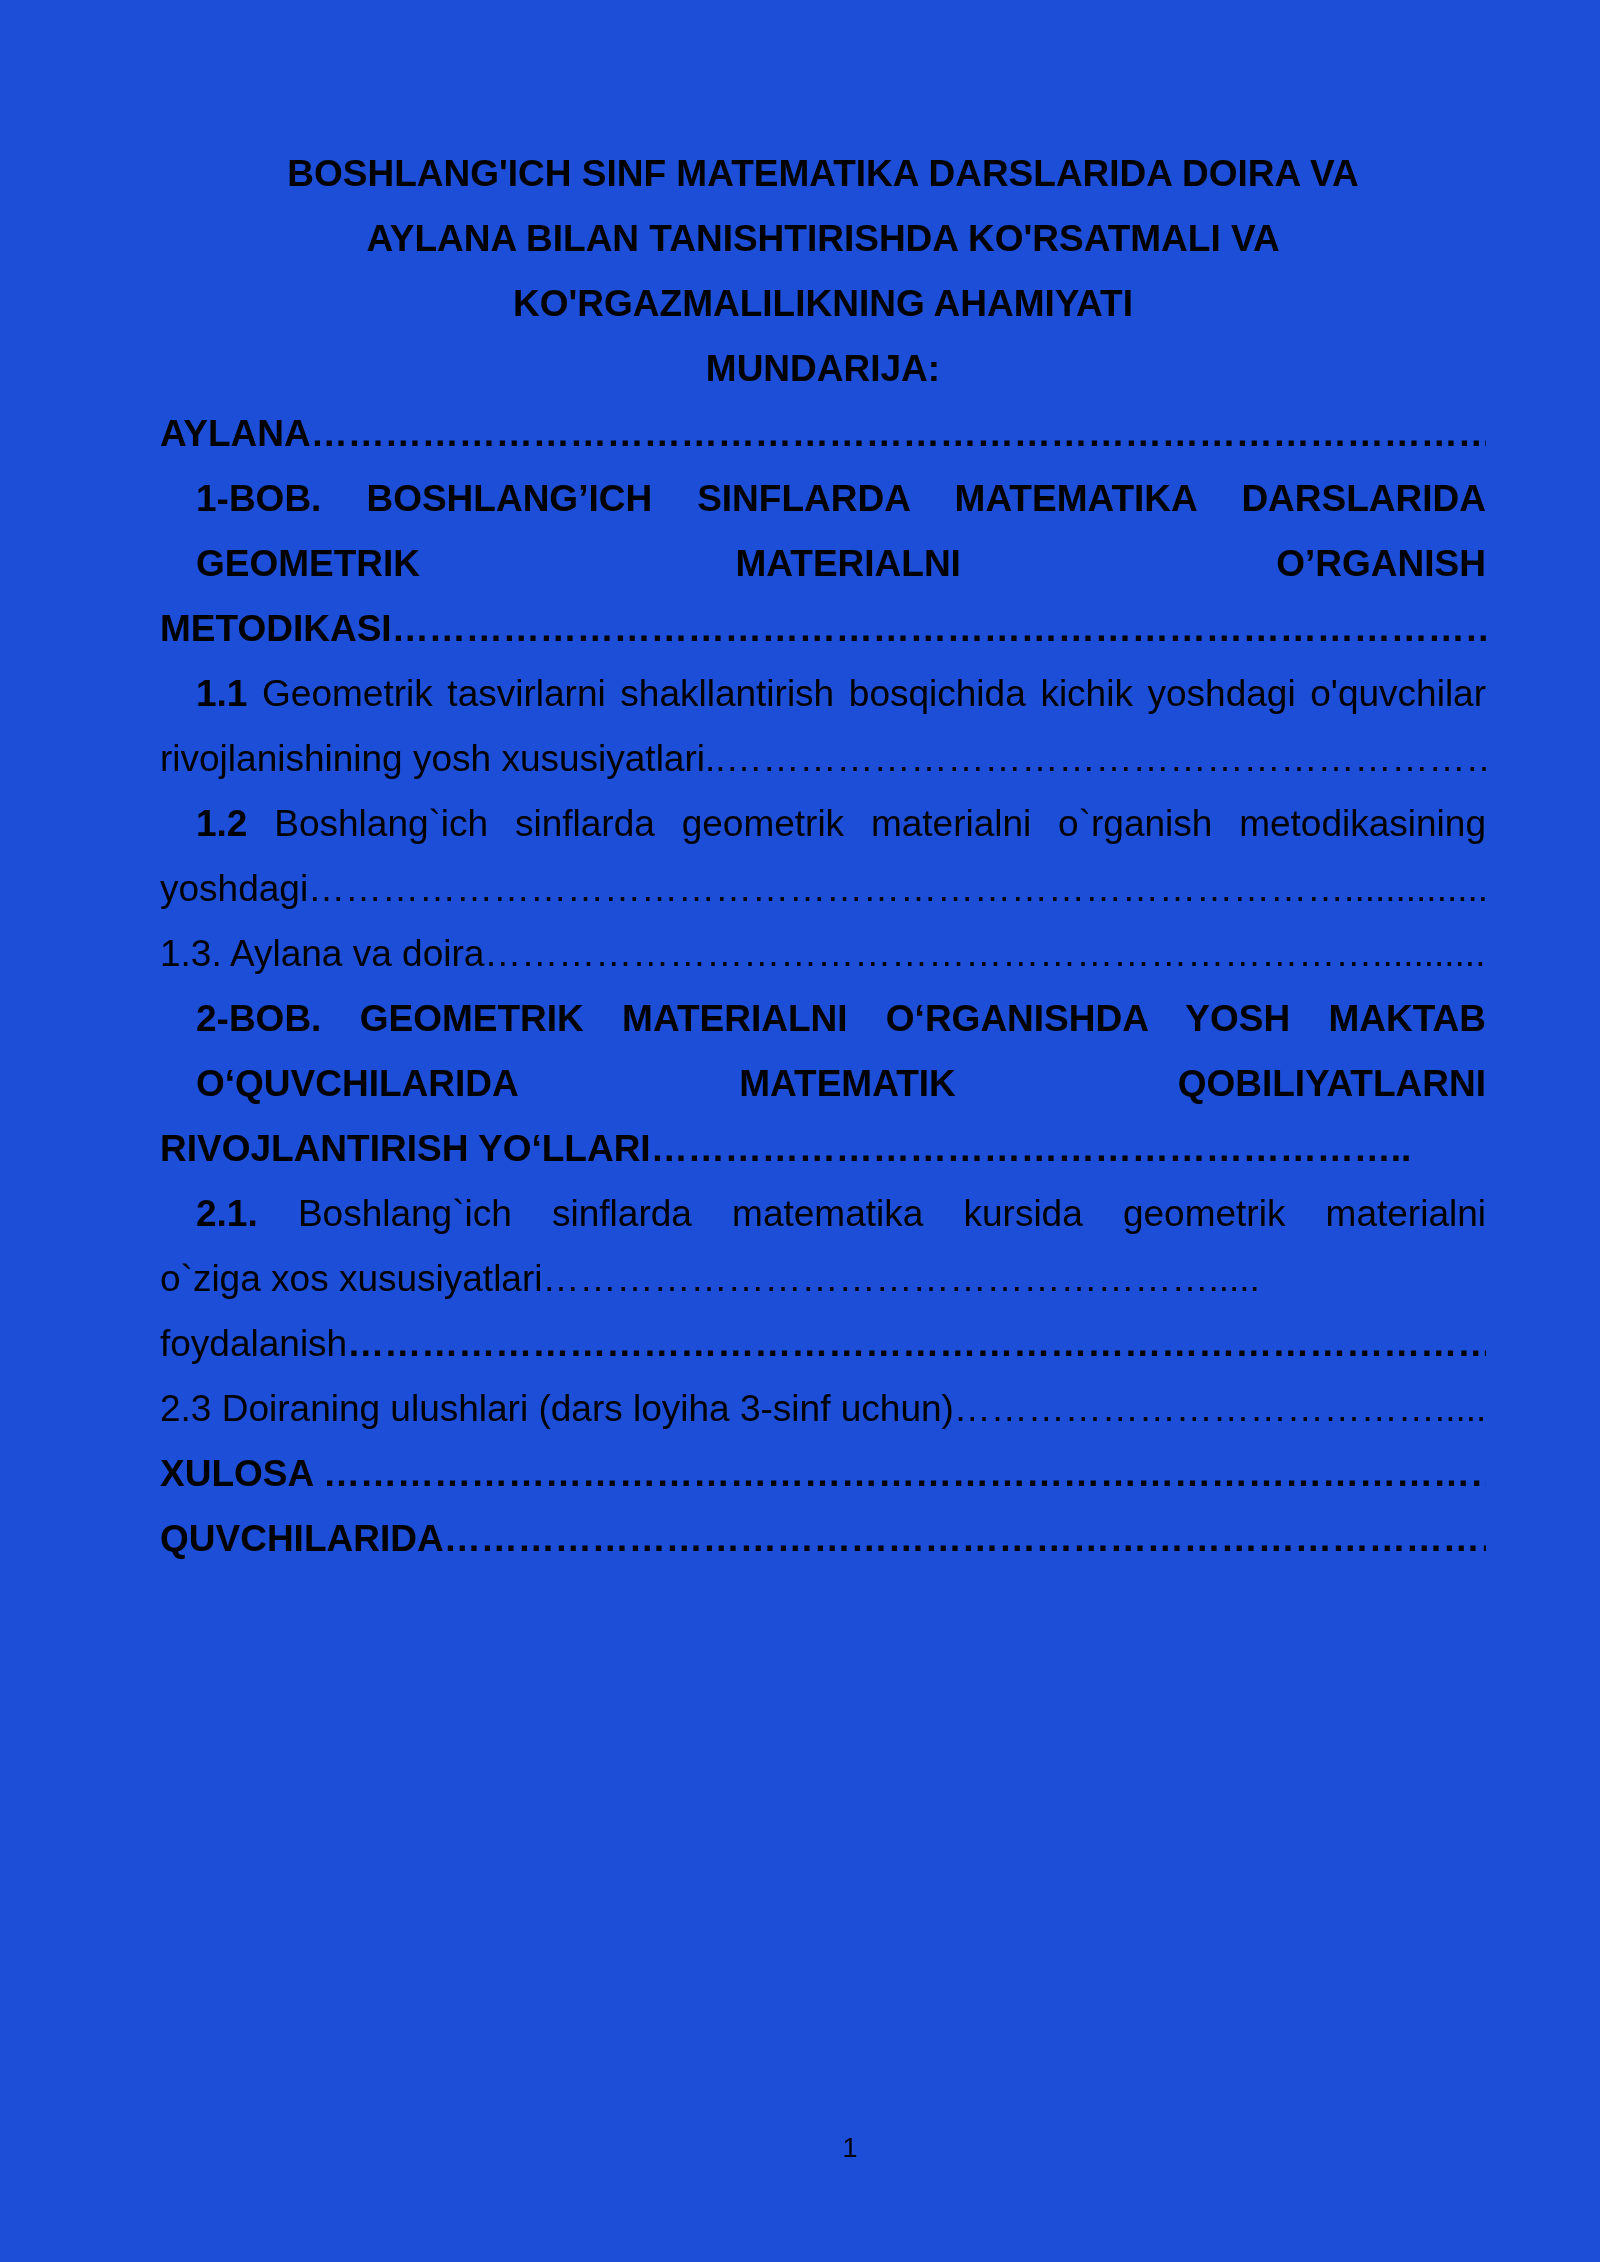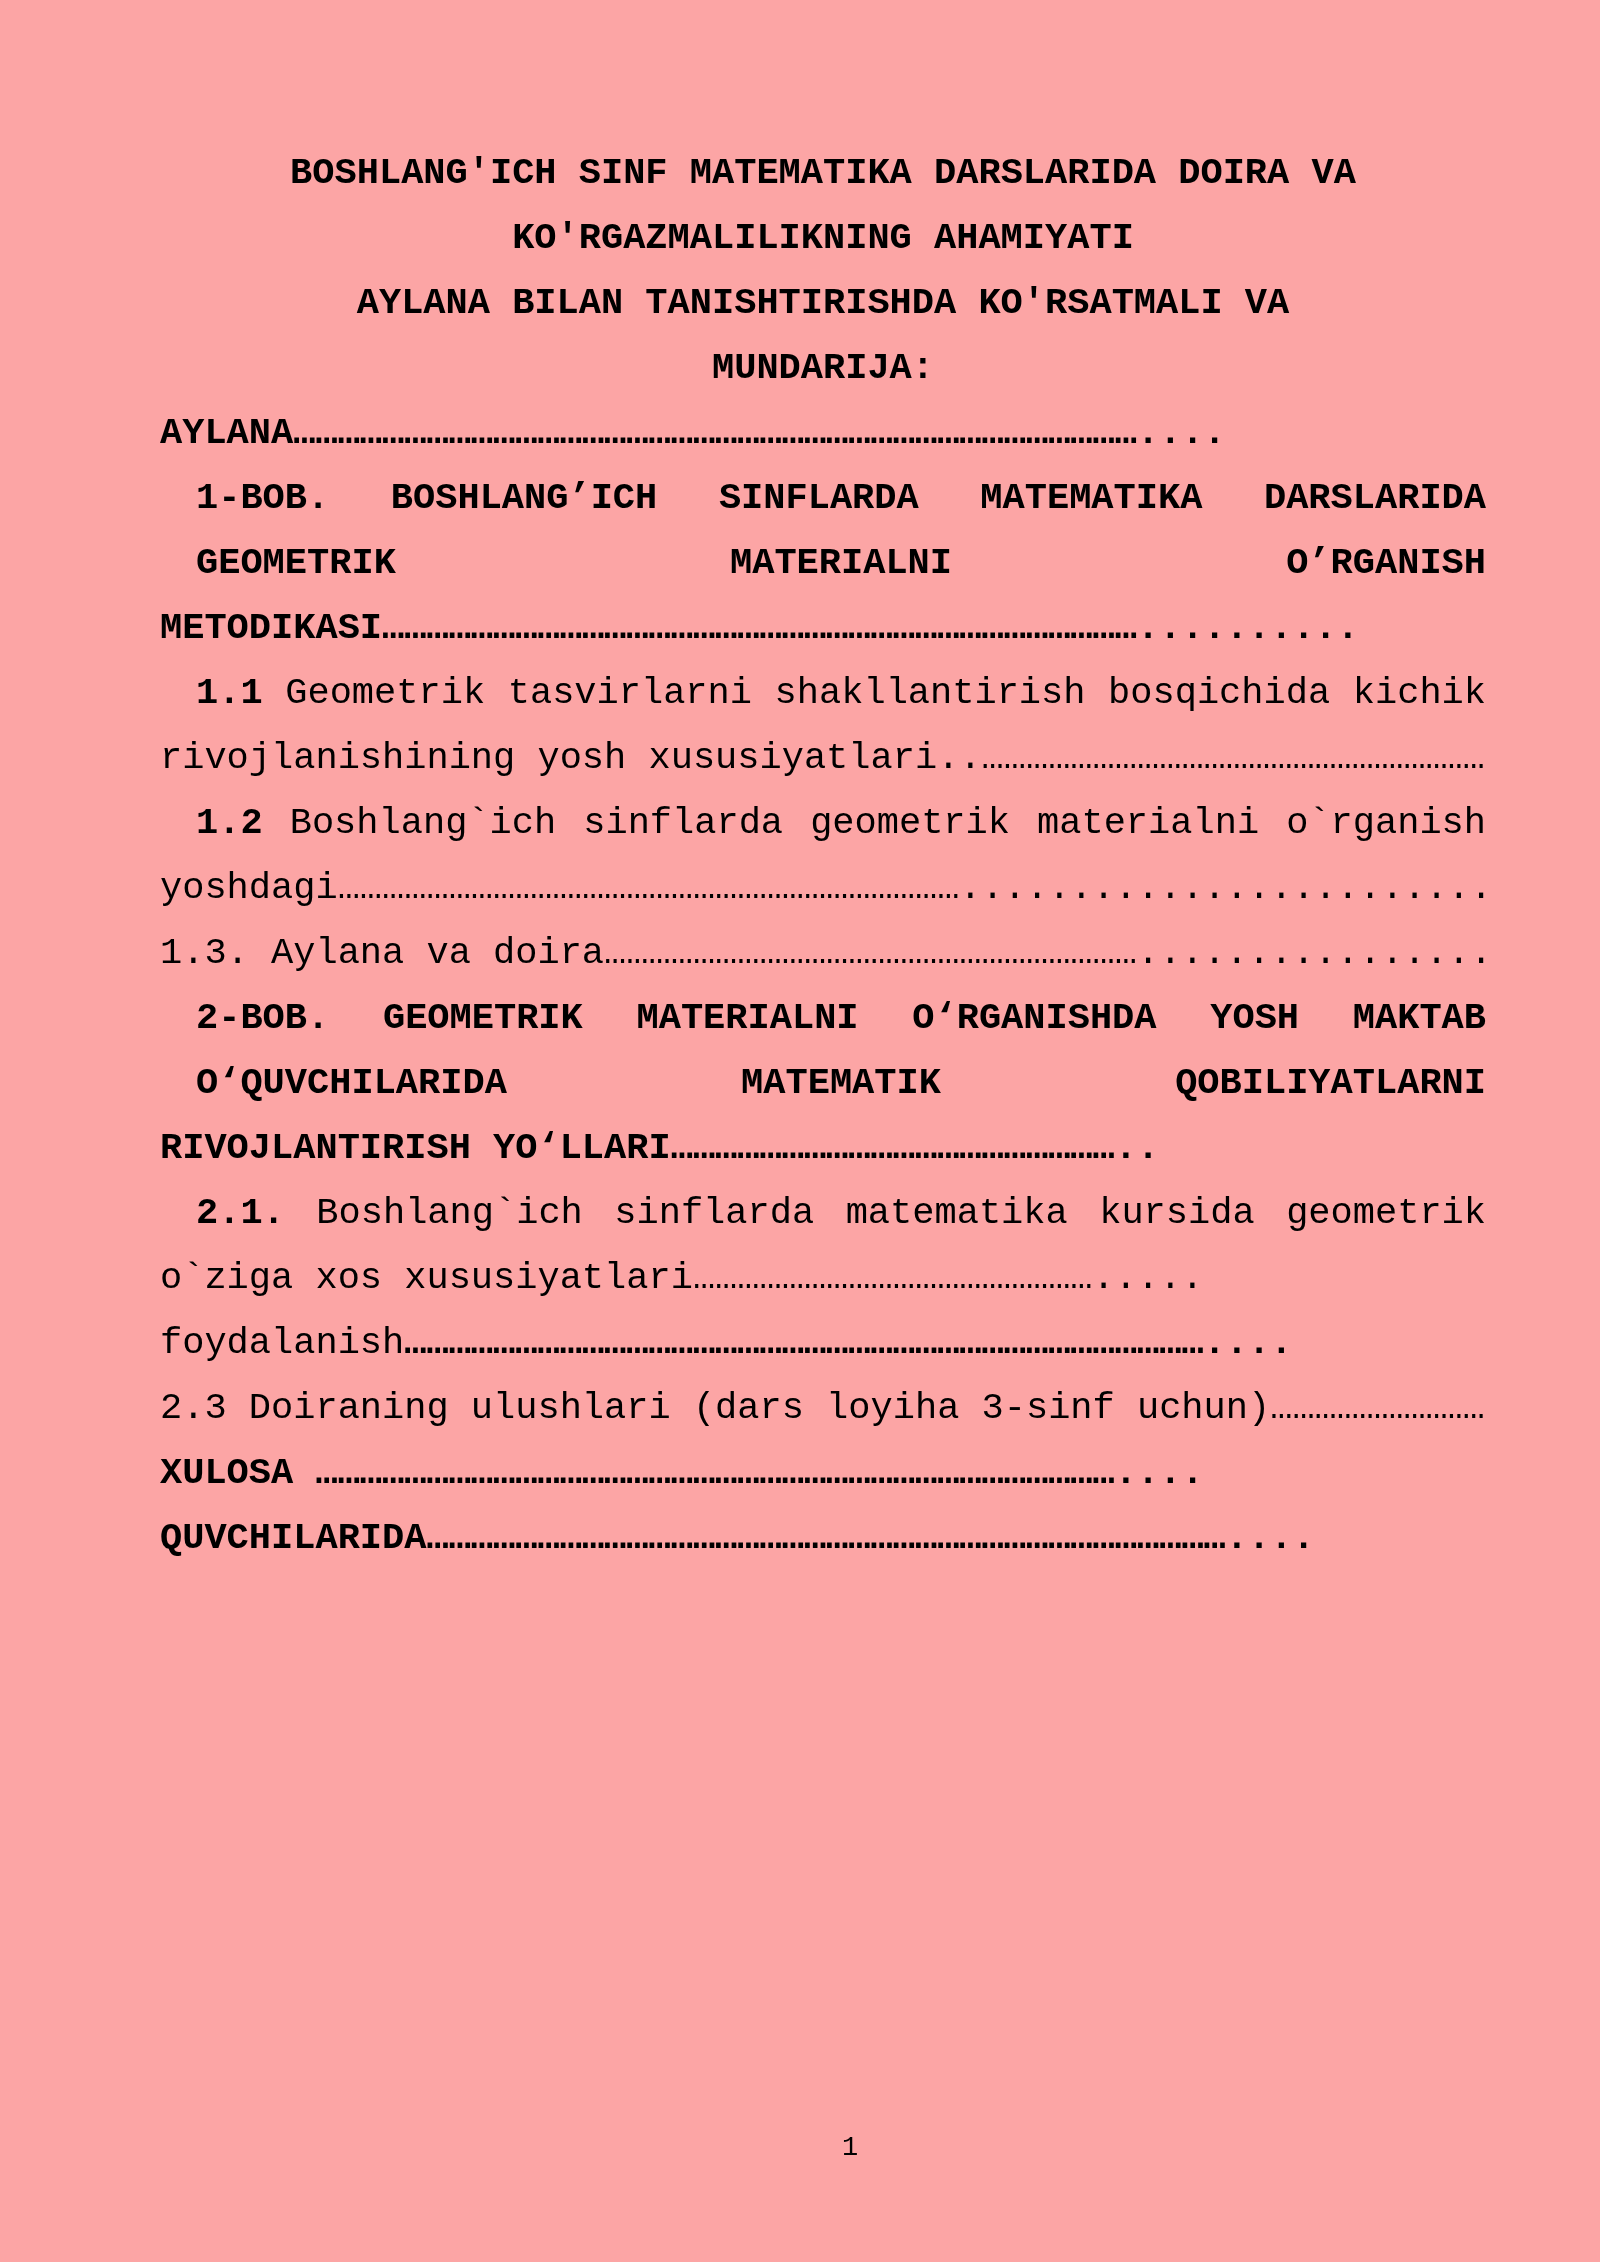--- a/index.html
+++ b/index.html
@@ -4,23 +4,23 @@
 <style>
   html, body {
     margin: 0;
     padding: 0;
     background: #ffffff;
   }
   .page {
     position: relative;
     width: 1600px;
     height: 2262px;
-    background: #fca5a5;
+    background: #1d4ed8;
     color: #000000;
-    font-family: Liberation Mono, monospace;
+    font-family: Liberation Sans, sans-serif;
     overflow: hidden;
   }
   .content {
     position: absolute;
     left: 160px;
     top: 141px;
     width: 1326px;
   }
   .line {
     height: 65px;
@@ -55,22 +55,22 @@
     font-size: 27px;
     line-height: 40px;
   }
 </style>
 </head>
 <body>
 
 <div class="page">
   <div class="content">
       <div class="line center"><span class="b">BOSHLANG'ICH SINF MATEMATIKA DARSLARIDA DOIRA VA</span></div>
+      <div class="line center"><span class="b">AYLANA BILAN TANISHTIRISHDA KO'RSATMALI VA</span></div>
       <div class="line center"><span class="b">KO'RGAZMALILIKNING AHAMIYATI</span></div>
-      <div class="line center"><span class="b">AYLANA BILAN TANISHTIRISHDA KO'RSATMALI VA</span></div>
       <div class="line center"><span class="b">MUNDARIJA:</span></div>
       <div class="line fill"><span class="b">AYLANA</span><span class="b">……………………………………………………………………………………………………....</span></div>
       <div class="line stretch"><span class="b">1-BOB. BOSHLANG’ICH SINFLARDA MATEMATIKA DARSLARIDA</span></div>
       <div class="line stretch"><span class="b">GEOMETRIK MATERIALNI O’RGANISH</span></div>
       <div class="line fill"><span class="b">METODIKASI</span><span class="b">…………………………………………………………………………………………..........</span></div>
       <div class="line stretch"><span class="b">1.1</span><span> Geometrik tasvirlarni shakllantirish bosqichida kichik yoshdagi o'quvchilar</span></div>
       <div class="line fill"><span>rivojlanishining yosh xususiyatlari</span><span>..……………………………………………………………………..........</span></div>
       <div class="line stretch"><span class="b">1.2</span><span> Boshlang`ich sinflarda geometrik materialni o`rganish metodikasining umumiy</span></div>
       <div class="line fill"><span>yoshdagi</span><span>…………………………………………………………………………........................................</span></div>
       <div class="line fill"><span>1.3. Aylana va doira</span><span>………………………………………………………………................................</span></div>

